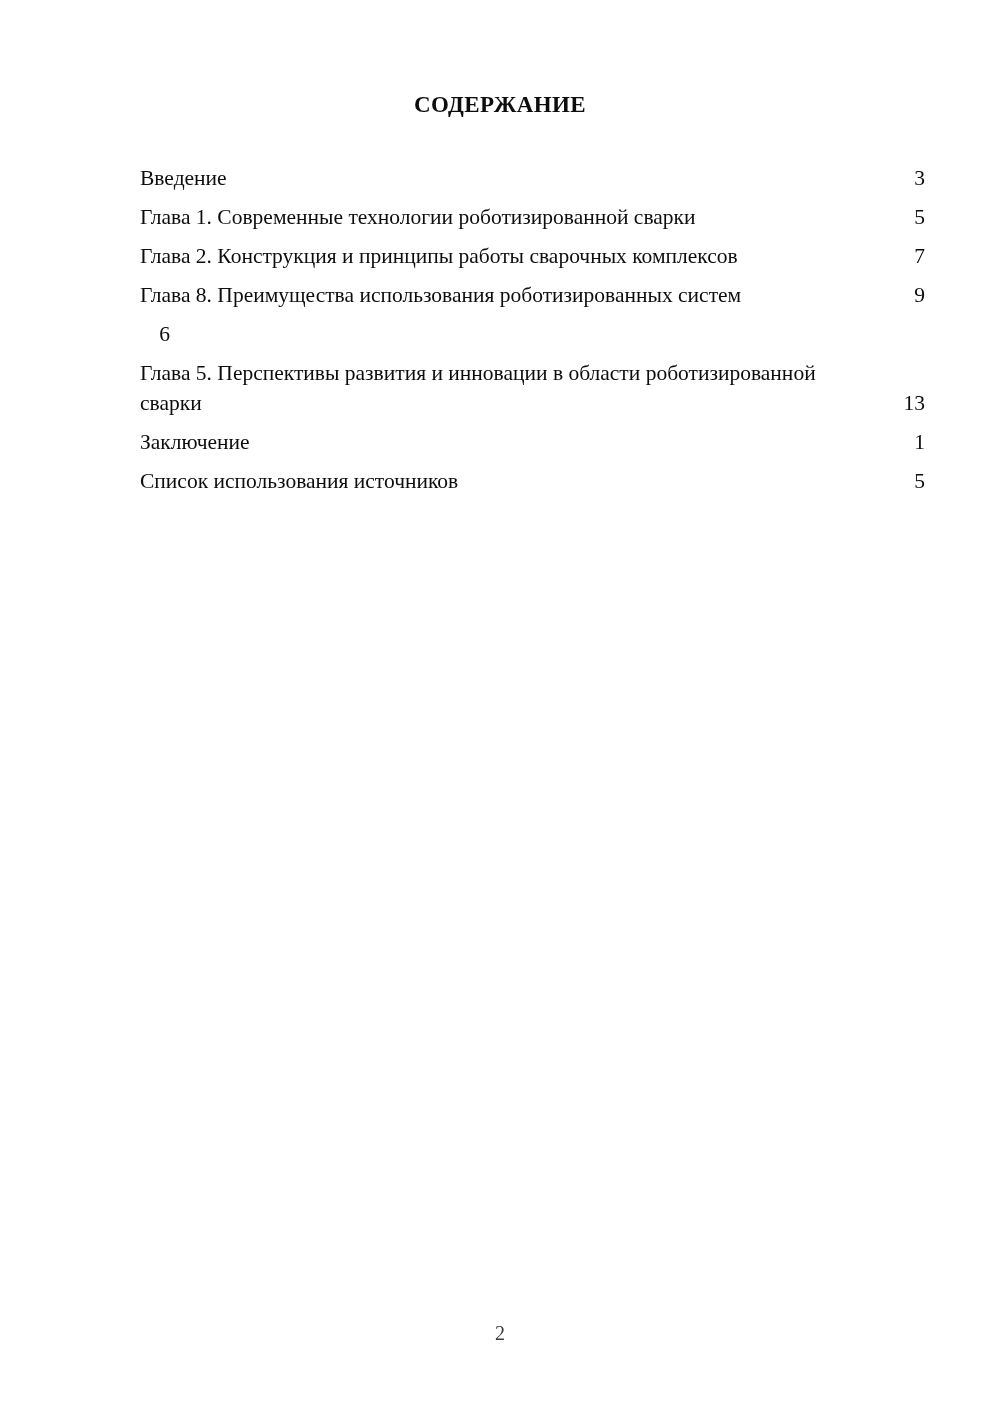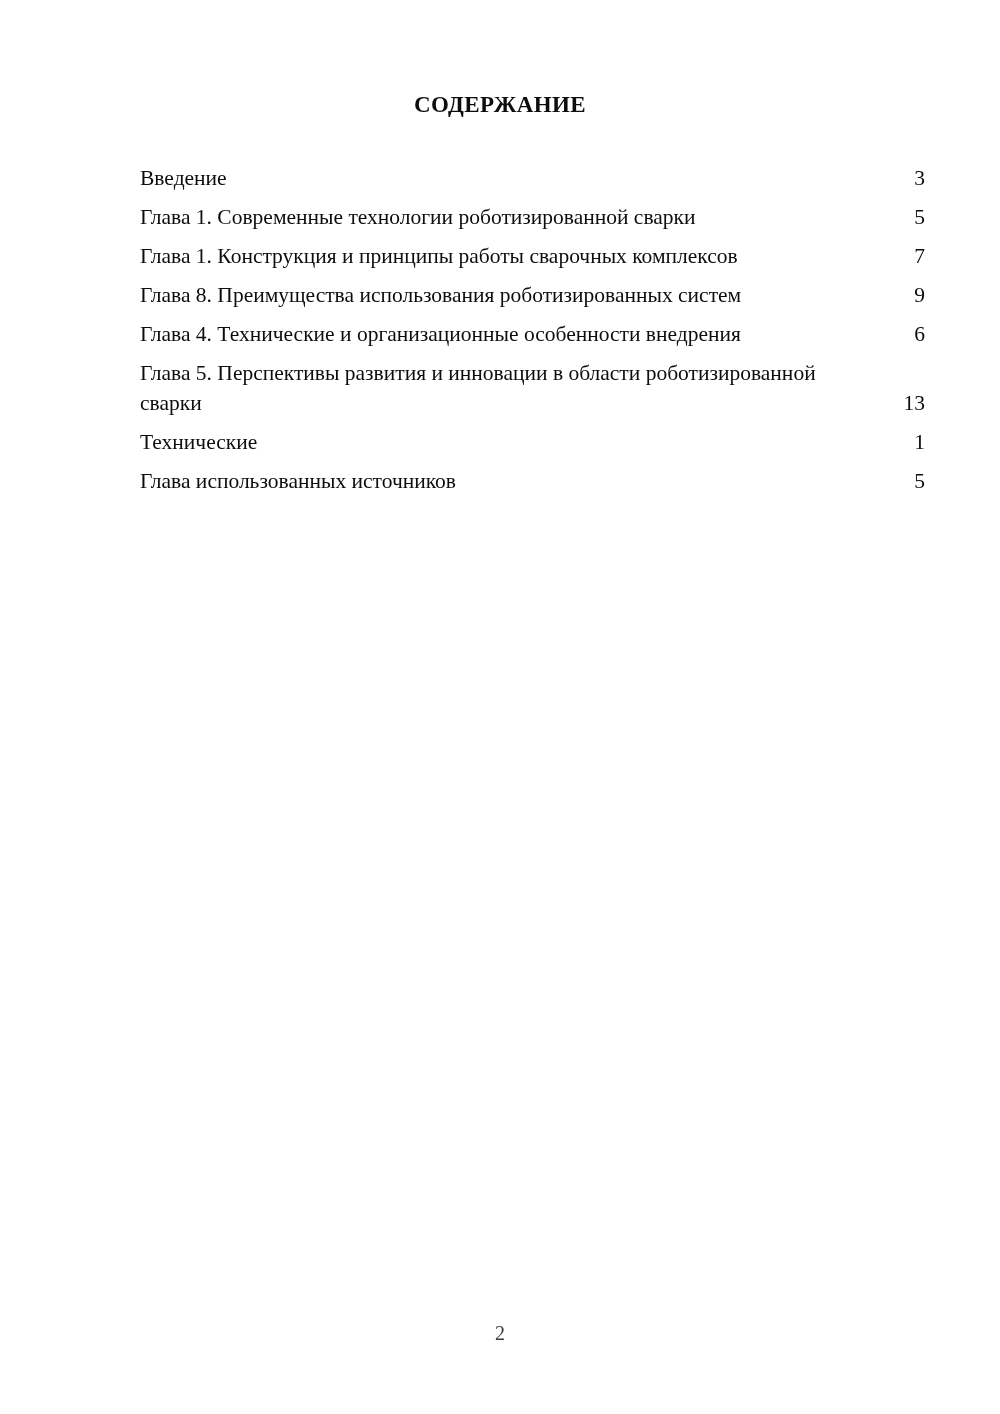--- a/index.html
+++ b/index.html
@@ -89,46 +89,45 @@
       <span class="toc-label">Введение</span>
       <span class="toc-page">3</span>
     </div>
 
     <div class="toc-row">
       <span class="toc-label">Глава 1. Современные технологии роботизированной сварки</span>
       <span class="toc-page">5</span>
     </div>
 
     <div class="toc-row">
-      <span class="toc-label">Глава 1. Конструкция и принципы работы сварочных комплексов</span>
+      <span class="toc-label">Глава 2. Конструкция и принципы работы сварочных комплексов</span>
       <span class="toc-page">7</span>
     </div>
 
     <div class="toc-row">
       <span class="toc-label">Глава 8. Преимущества использования роботизированных систем</span>
       <span class="toc-page">9</span>
     </div>
 
     <div class="toc-row">
-      <span class="toc-label">Глава 4. Технические и организационные особенности внедрения</span>
       <span class="toc-page">6</span>
     </div>
 
     <div class="toc-row">
       <span class="toc-label">Глава 5. Перспективы развития и инновации в области роботизированной сварки</span>
       <span class="toc-page">13</span>
     </div>
 
     <div class="toc-row">
-      <span class="toc-label">Технические</span>
+      <span class="toc-label">Заключение</span>
       <span class="toc-page">1</span>
     </div>
 
     <div class="toc-row">
-      <span class="toc-label">Глава использованных источников</span>
+      <span class="toc-label">Список использования источников</span>
       <span class="toc-page">5</span>
     </div>
 
   </div>
 
   <div class="page-number">2</div>
 
 </div>
 
 </body></html>

